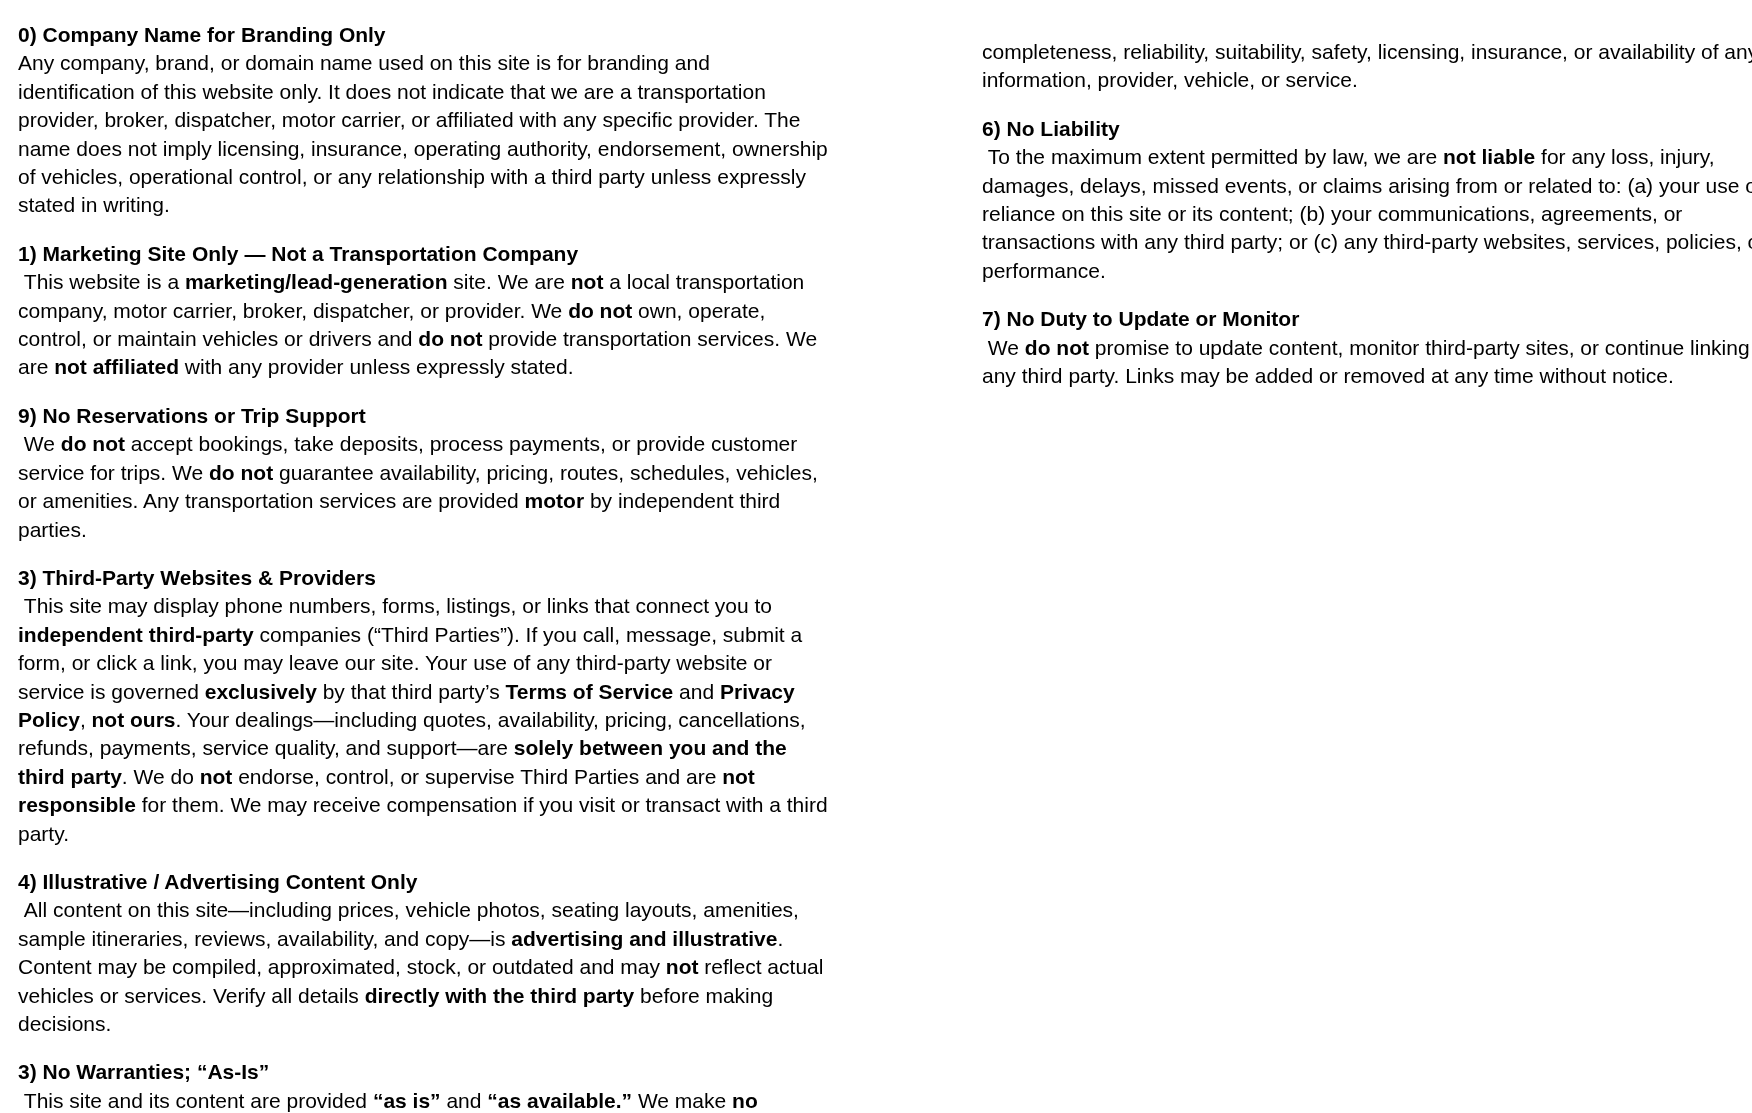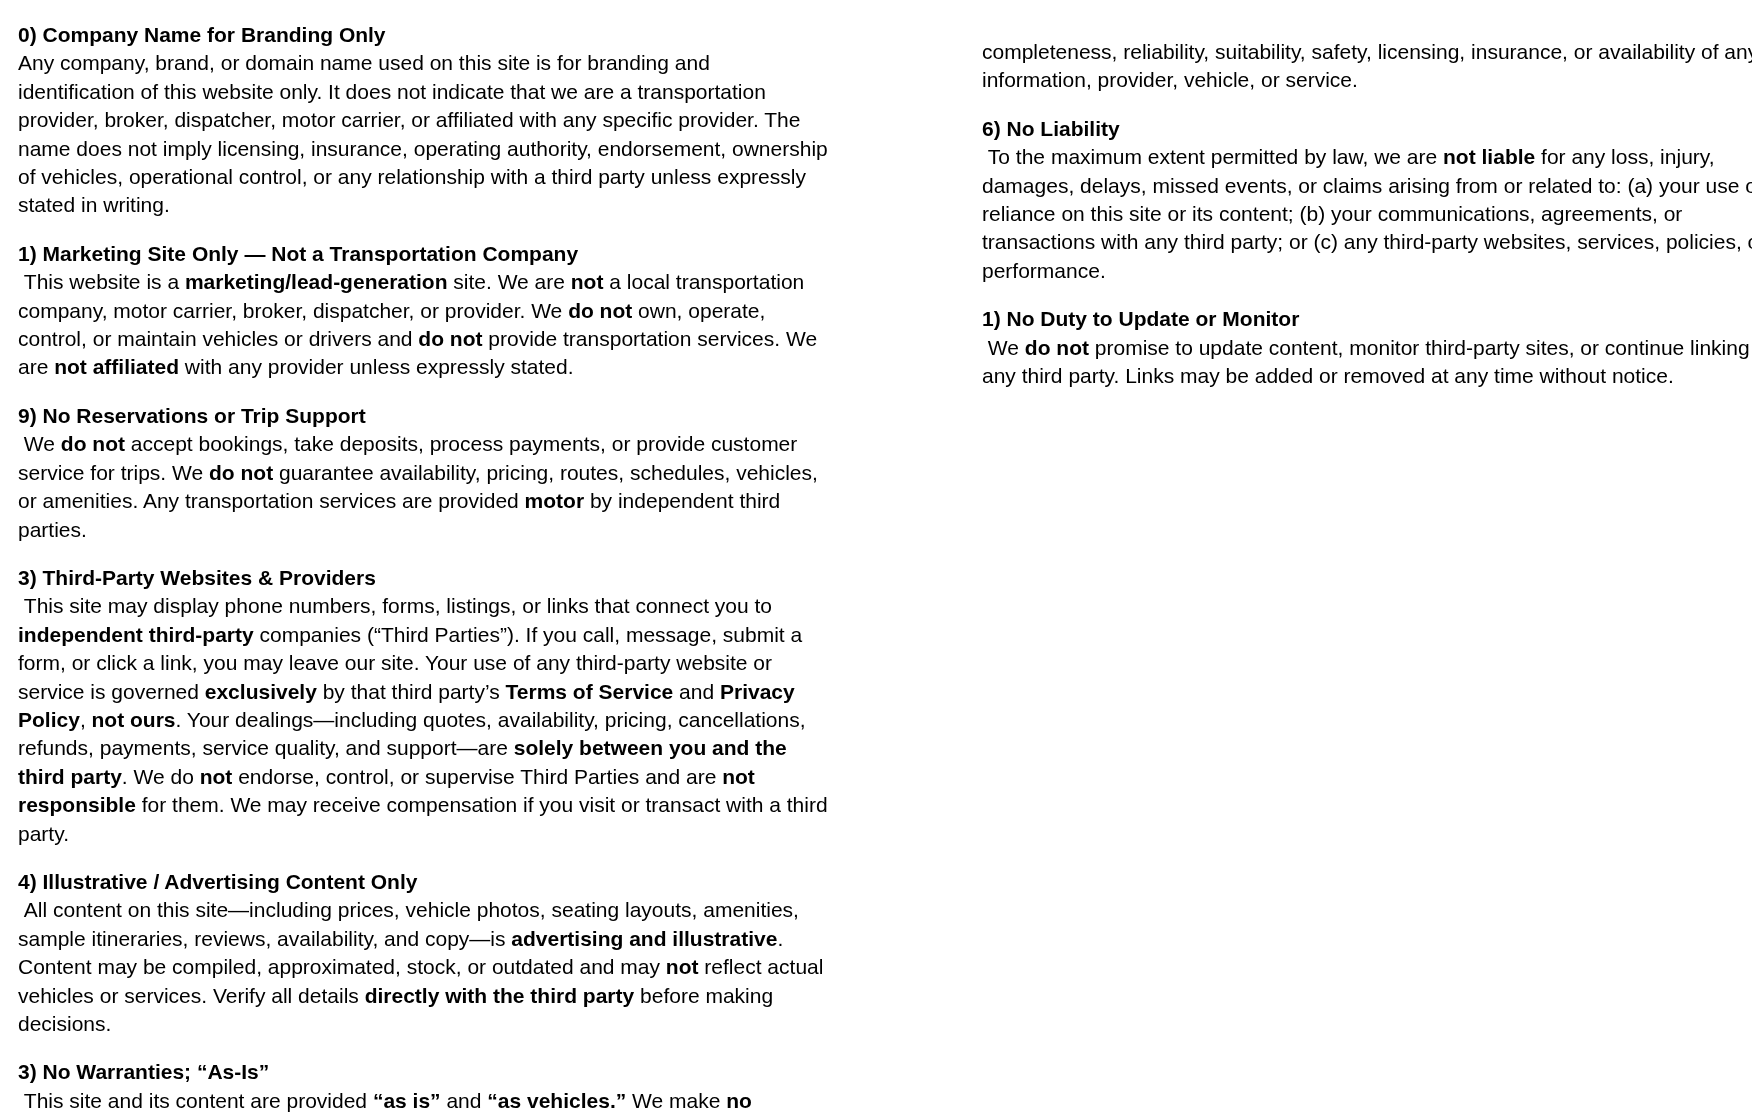--- a/index.html
+++ b/index.html
@@ -42,20 +42,20 @@
 </style>
 </head>
 <body>
 
 <div class="column column-left">
     <p class="section"><strong>0) Company Name for Branding Only</strong><br>Any company, brand, or domain name used on this site is for branding and identification of this website only. It does not indicate that we are a transportation provider, broker, dispatcher, motor carrier, or affiliated with any specific provider. The name does not imply licensing, insurance, operating authority, endorsement, ownership of vehicles, operational control, or any relationship with a third party unless expressly stated in writing.</p>
     <p class="section"><strong>1) Marketing Site Only — Not a Transportation Company</strong><br> This website is a <b>marketing/lead-generation</b> site. We are <b>not</b> a local transportation company, motor carrier, broker, dispatcher, or provider. We <b>do not</b> own, operate, control, or maintain vehicles or drivers and <b>do not</b> provide transportation services. We are <b>not affiliated</b> with any provider unless expressly stated.</p>
     <p class="section"><strong>9) No Reservations or Trip Support</strong><br> We <b>do not</b> accept bookings, take deposits, process payments, or provide customer service for trips. We <b>do not</b> guarantee availability, pricing, routes, schedules, vehicles, or amenities. Any transportation services are provided <b>motor</b> by independent third parties.</p>
     <p class="section"><strong>3) Third-Party Websites &amp; Providers</strong><br> This site may display phone numbers, forms, listings, or links that connect you to <b>independent third-party</b> companies (“Third Parties”). If you call, message, submit a form, or click a link, you may leave our site. Your use of any third-party website or service is governed <b>exclusively</b> by that third party’s <b>Terms of Service</b> and <b>Privacy Policy</b>, <b>not ours</b>. Your dealings—including quotes, availability, pricing, cancellations, refunds, payments, service quality, and support—are <b>solely between you and the third party</b>. We do <b>not</b> endorse, control, or supervise Third Parties and are <b>not responsible</b> for them. We may receive compensation if you visit or transact with a third party.</p>
     <p class="section"><strong>4) Illustrative / Advertising Content Only</strong><br> All content on this site—including prices, vehicle photos, seating layouts, amenities, sample itineraries, reviews, availability, and copy—is <b>advertising and illustrative</b>. Content may be compiled, approximated, stock, or outdated and may <b>not</b> reflect actual vehicles or services. Verify all details <b>directly with the third party</b> before making decisions.</p>
-    <p class="section"><strong>3) No Warranties; “As-Is”</strong><br> This site and its content are provided <b>“as is”</b> and <b>“as vehicles.”</b> We make <b>no representations or warranties</b> of any kind—express or implied—regarding accuracy,</p>
+    <p class="section"><strong>3) No Warranties; “As-Is”</strong><br> This site and its content are provided <b>“as is”</b> and <b>“as available.”</b> We make <b>no representations or warranties</b> of any kind—express or implied—regarding accuracy,</p>
   </div>
 
 <div class="column column-right">
     <p class="section">completeness, reliability, suitability, safety, licensing, insurance, or availability of any information, provider, vehicle, or service.</p>
     <p class="section"><strong>6) No Liability</strong><br> To the maximum extent permitted by law, we are <b>not liable</b> for any loss, injury, damages, delays, missed events, or claims arising from or related to: (a) your use of or reliance on this site or its content; (b) your communications, agreements, or transactions with any third party; or (c) any third-party websites, services, policies, or performance.</p>
-    <p class="section"><strong>1) No Duty to Update or Monitor</strong><br> We <b>do not</b> promise to update content, monitor third-party sites, or continue linking to any third party. Links may be added or removed at any time without notice.</p>
+    <p class="section"><strong>7) No Duty to Update or Monitor</strong><br> We <b>do not</b> promise to update content, monitor third-party sites, or continue linking to any third party. Links may be added or removed at any time without notice.</p>
   </div>
 
 </body></html>

